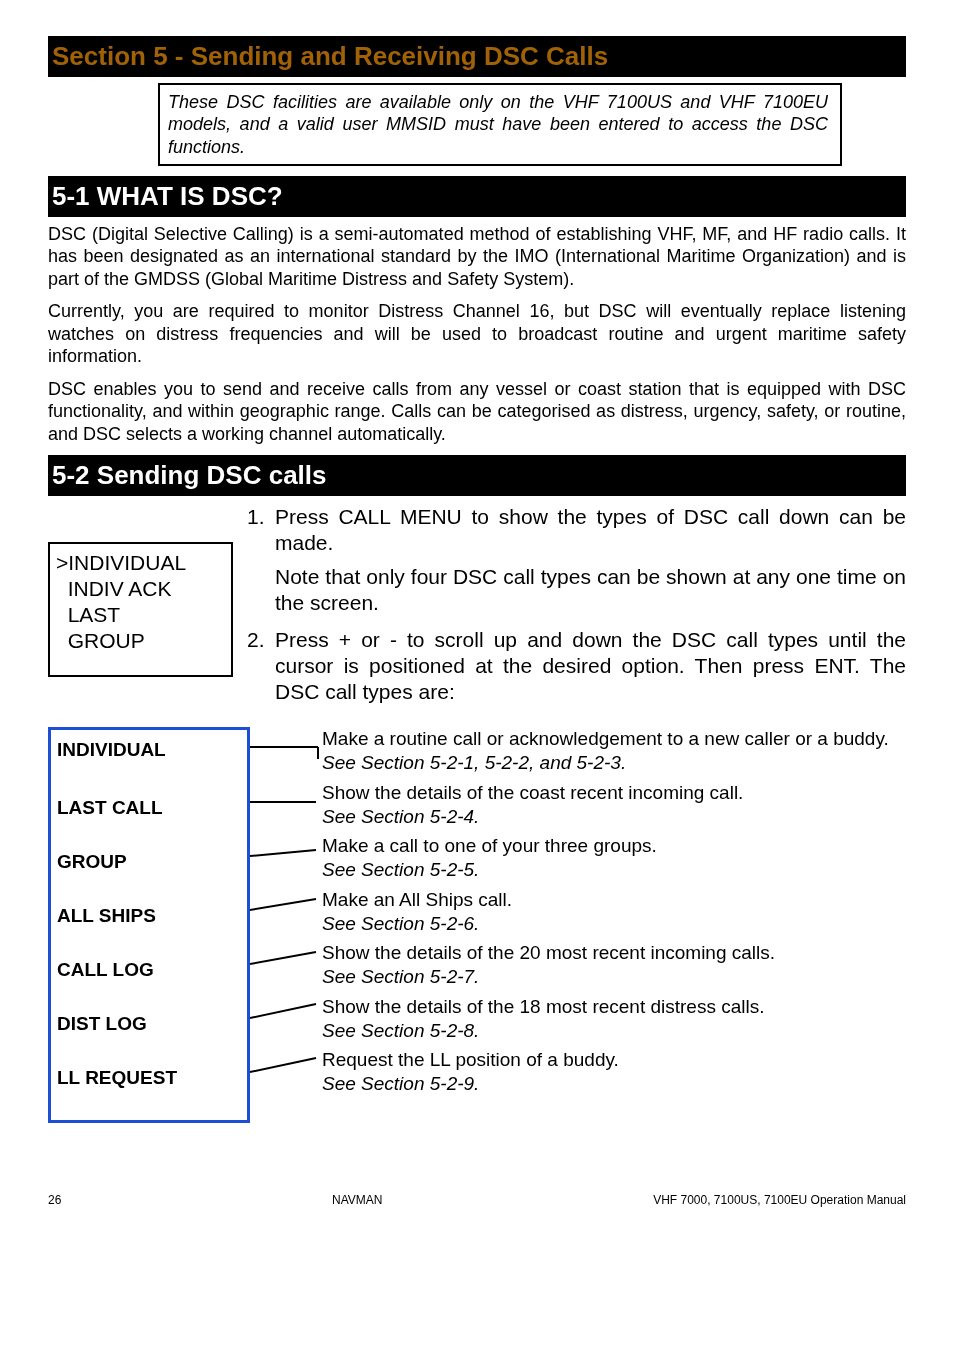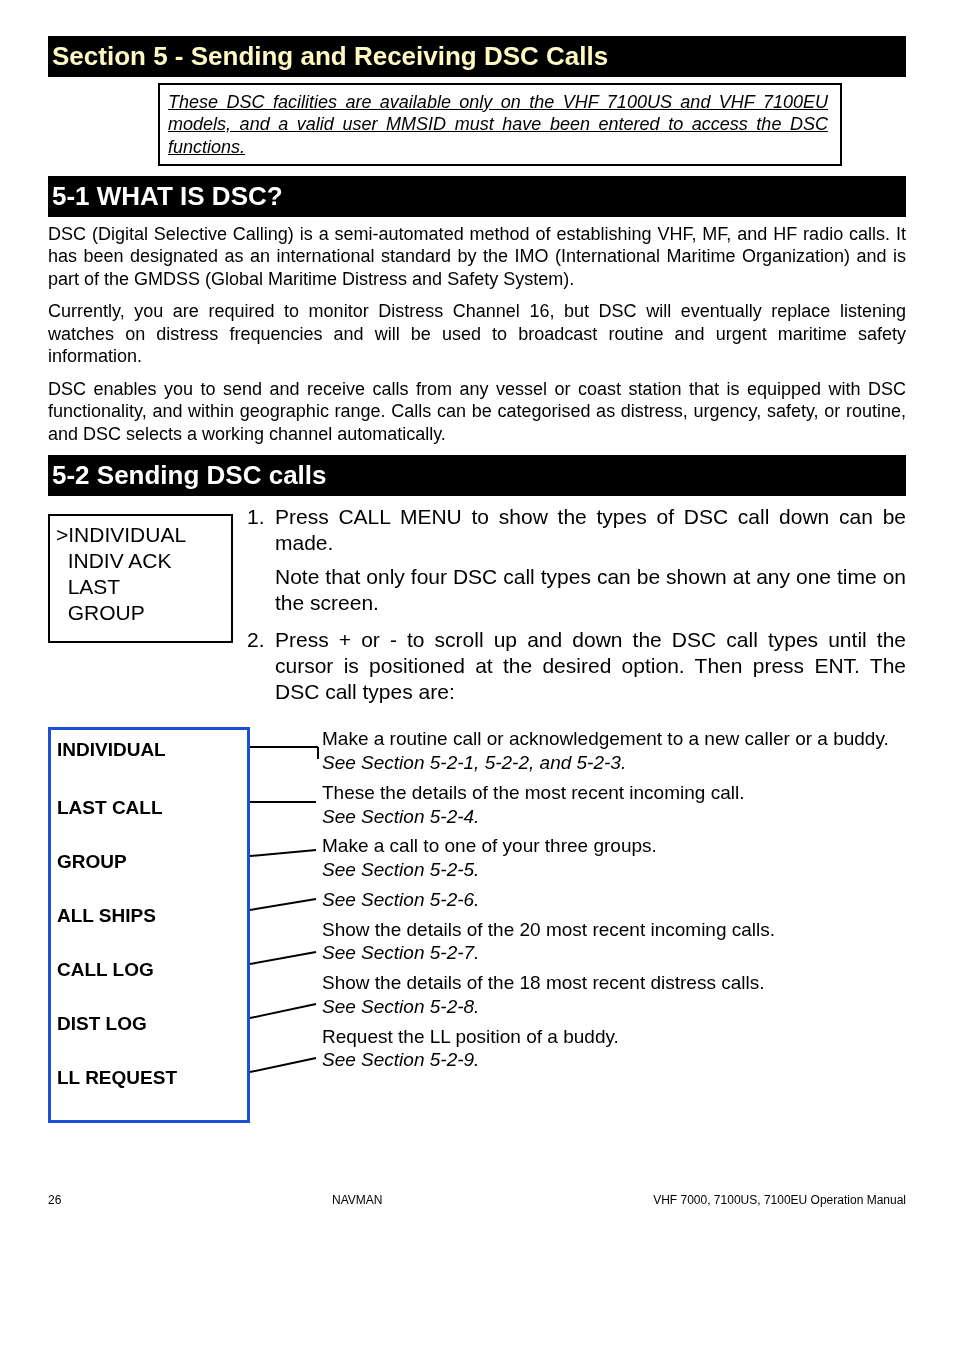--- a/index.html
+++ b/index.html
@@ -8,58 +8,57 @@
     font-family: Arial, Helvetica, sans-serif;
     font-size: 18px;
     color: #000;
     line-height: 1.25;
     background: #fff;
     width: 954px;
     box-sizing: border-box;
   }
   .section-bar {
     background: #000;
-    color: #fef9c3;
+    color: #a16207;
     font-weight: bold;
     font-size: 26px;
     padding: 4px 6px 4px 4px;
     margin-bottom: 6px;
   }
   .sub-bar {
     background: #000;
     color: #fff;
     font-weight: bold;
     font-size: 26px;
     padding: 4px 22px 4px 4px;
     margin: 10px 0 6px 0;
   }
   .note-box {
     border: 2px solid #000;
     margin: 0 0 10px 110px;
     width: 660px;
     padding: 6px 12px 6px 8px;
     font-style: italic;
     text-align: justify;
-    text-decoration: underline;
   }
   .body-text {
     text-align: justify;
     margin: 6px 0 10px 0;
   }
   .row-5-2 {
     display: flex;
     align-items: flex-start;
     margin-top: 8px;
   }
   .menu-box {
     border: 2px solid #000;
-    padding: 6px 10px 14px 6px;
+    padding: 6px 10px 20px 6px;
     font-size: 21px;
     white-space: pre;
-    margin: 10px 14px 0 0;
+    margin: 38px 14px 0 0;
     flex: 0 0 auto;
     min-width: 165px;
   }
   .steps {
     flex: 1;
     font-size: 21px;
   }
   .step {
     display: flex;
     margin-bottom: 8px;
@@ -178,28 +177,29 @@
       <line x1="0" y1="183" x2="66" y2="172" stroke="#000" stroke-width="2"></line>
       <line x1="0" y1="237" x2="66" y2="225" stroke="#000" stroke-width="2"></line>
       <line x1="0" y1="291" x2="66" y2="277" stroke="#000" stroke-width="2"></line>
       <line x1="0" y1="345" x2="66" y2="331" stroke="#000" stroke-width="2"></line>
     </svg>
 
     <div class="call-right-item">
       <span>Make a routine call or acknowledgement to a new caller or a buddy. </span><span class="line2">See Section 5-2-1, 5-2-2, and 5-2-3.</span>
     </div>
     <div class="call-right-item">
-      <div class="line1">These the details of the most recent incoming call.</div>
+      <div class="line1">Show the details of the coast recent incoming call.</div>
       <div class="line2">See Section 5-2-4.</div>
     </div>
     <div class="call-right-item">
       <div class="line1">Make a call to one of your three groups.</div>
       <div class="line2">See Section 5-2-5.</div>
     </div>
     <div class="call-right-item">
+      <div class="line1">Make an All Ships call.</div>
       <div class="line2">See Section 5-2-6.</div>
     </div>
     <div class="call-right-item">
       <div class="line1">Show the details of the 20 most recent incoming calls.</div>
       <div class="line2">See Section 5-2-7.</div>
     </div>
     <div class="call-right-item">
       <div class="line1">Show the details of the 18 most recent distress calls.</div>
       <div class="line2">See Section 5-2-8.</div>
     </div>

